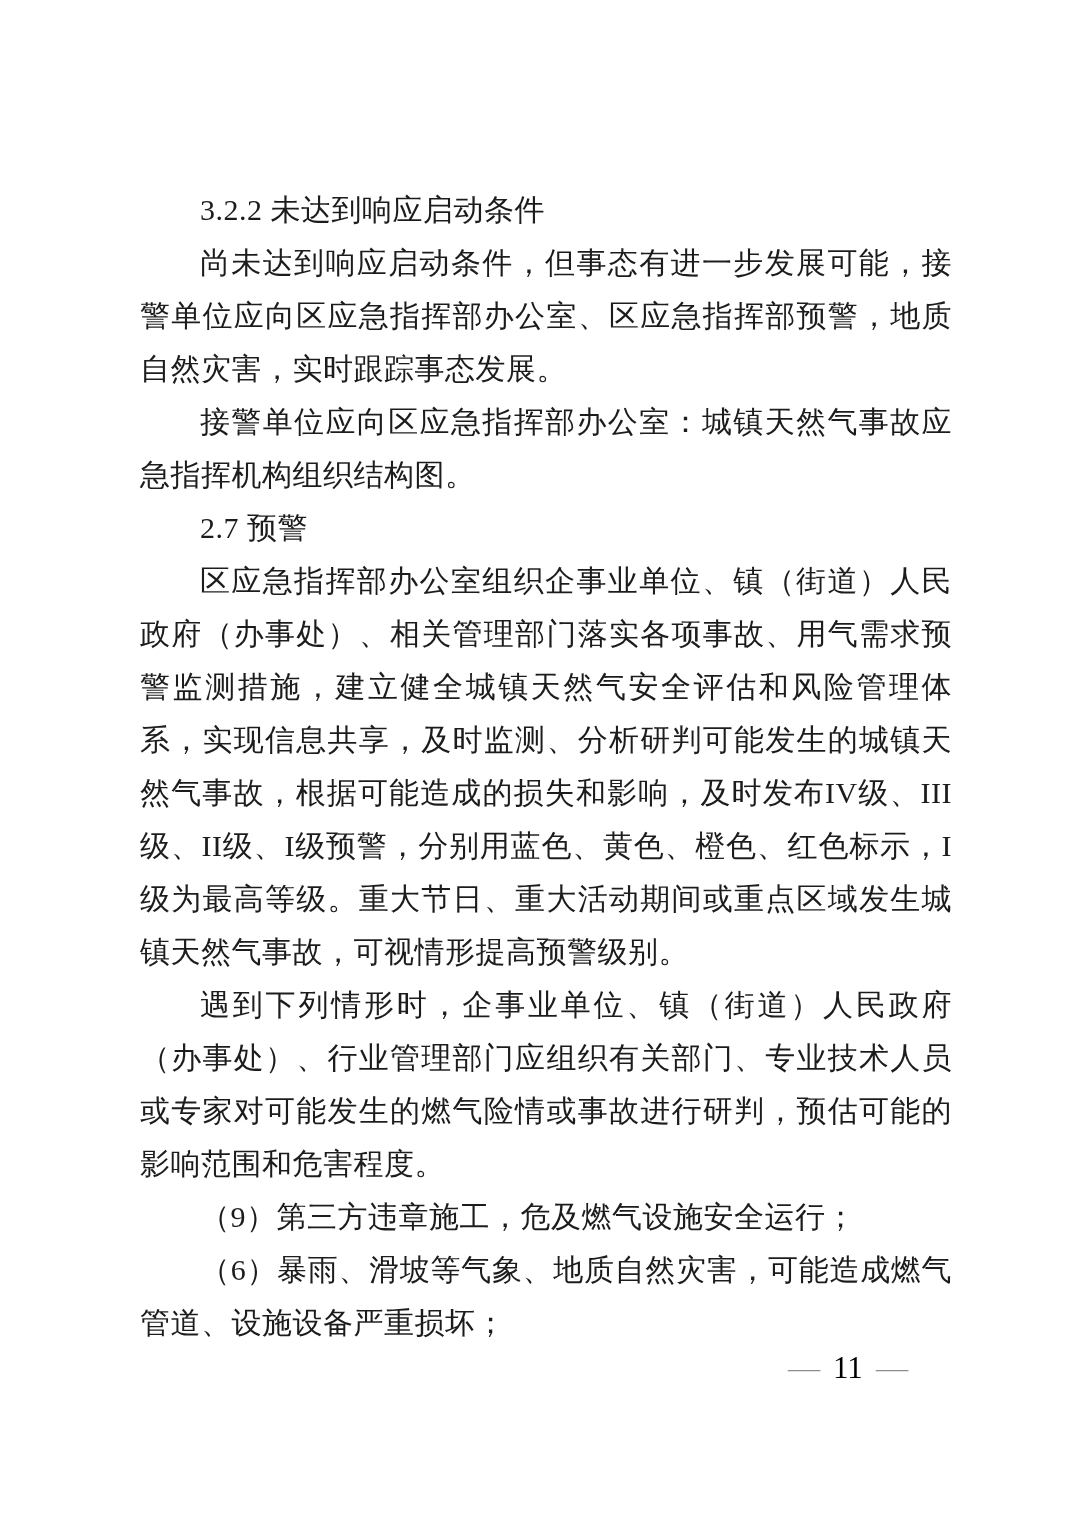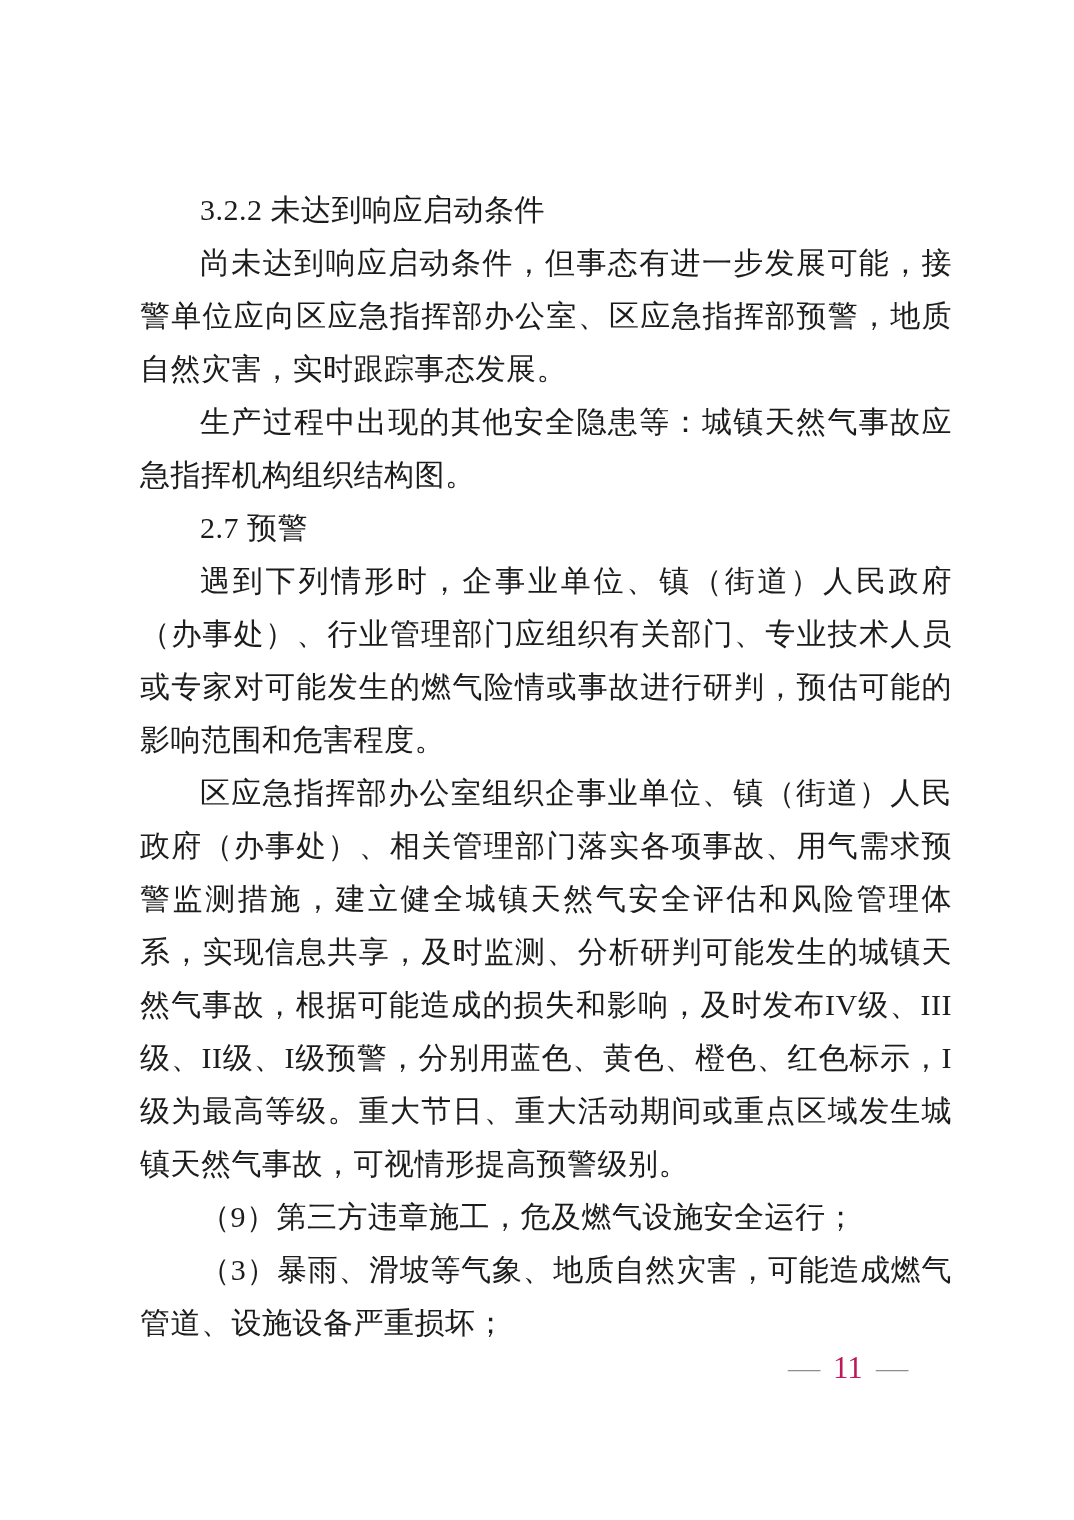--- a/index.html
+++ b/index.html
@@ -48,39 +48,39 @@
     gap: 15px;
     font-size: 30px;
     line-height: 48px;
   }
   .page-footer .dash {
     color: #8e8e8e;
     font-size: 28px;
     transform: scaleX(1.15);
   }
   .page-footer .page-num {
-    color: #be185d;
+    color: #000000;
     font-size: 31px;
   }
 </style>
 </head>
 <body>
 
 <div class="doc-page">
 
   <div class="doc-body">
 
   <p class="heading">3.2.2 未达到响应启动条件</p>
       <p class="para">尚未达到响应启动条件，但事态有进一步发展可能，接警单位应向区应急指挥部办公室、区应急指挥部预警，地质自然灾害，实时跟踪事态发展。</p>
-      <p class="para">生产过程中出现的其他安全隐患等：城镇天然气事故应急指挥机构组织结构图。</p>
+      <p class="para">接警单位应向区应急指挥部办公室：城镇天然气事故应急指挥机构组织结构图。</p>
       <p class="heading">2.7 预警</p>
+      <p class="para">区应急指挥部办公室组织企事业单位、镇（街道）人民政府（办事处）、相关管理部门落实各项事故、用气需求预警监测措施，建立健全城镇天然气安全评估和风险管理体系，实现信息共享，及时监测、分析研判可能发生的城镇天然气事故，根据可能造成的损失和影响，及时发布IV级、III级、II级、I级预警，分别用蓝色、黄色、橙色、红色标示，I级为最高等级。重大节日、重大活动期间或重点区域发生城镇天然气事故，可视情形提高预警级别。</p>
       <p class="para">遇到下列情形时，企事业单位、镇（街道）人民政府（办事处）、行业管理部门应组织有关部门、专业技术人员或专家对可能发生的燃气险情或事故进行研判，预估可能的影响范围和危害程度。</p>
-      <p class="para">区应急指挥部办公室组织企事业单位、镇（街道）人民政府（办事处）、相关管理部门落实各项事故、用气需求预警监测措施，建立健全城镇天然气安全评估和风险管理体系，实现信息共享，及时监测、分析研判可能发生的城镇天然气事故，根据可能造成的损失和影响，及时发布IV级、III级、II级、I级预警，分别用蓝色、黄色、橙色、红色标示，I级为最高等级。重大节日、重大活动期间或重点区域发生城镇天然气事故，可视情形提高预警级别。</p>
       <p class="para">（9）第三方违章施工，危及燃气设施安全运行；</p>
-      <p class="para">（3）暴雨、滑坡等气象、地质自然灾害，可能造成燃气管道、设施设备严重损坏；</p>
+      <p class="para">（6）暴雨、滑坡等气象、地质自然灾害，可能造成燃气管道、设施设备严重损坏；</p>
     </div>
 
   <div class="page-footer">
     <span class="dash">—</span>
     <span class="page-num">11</span>
     <span class="dash">—</span>
   </div>
 
 </div>
 

